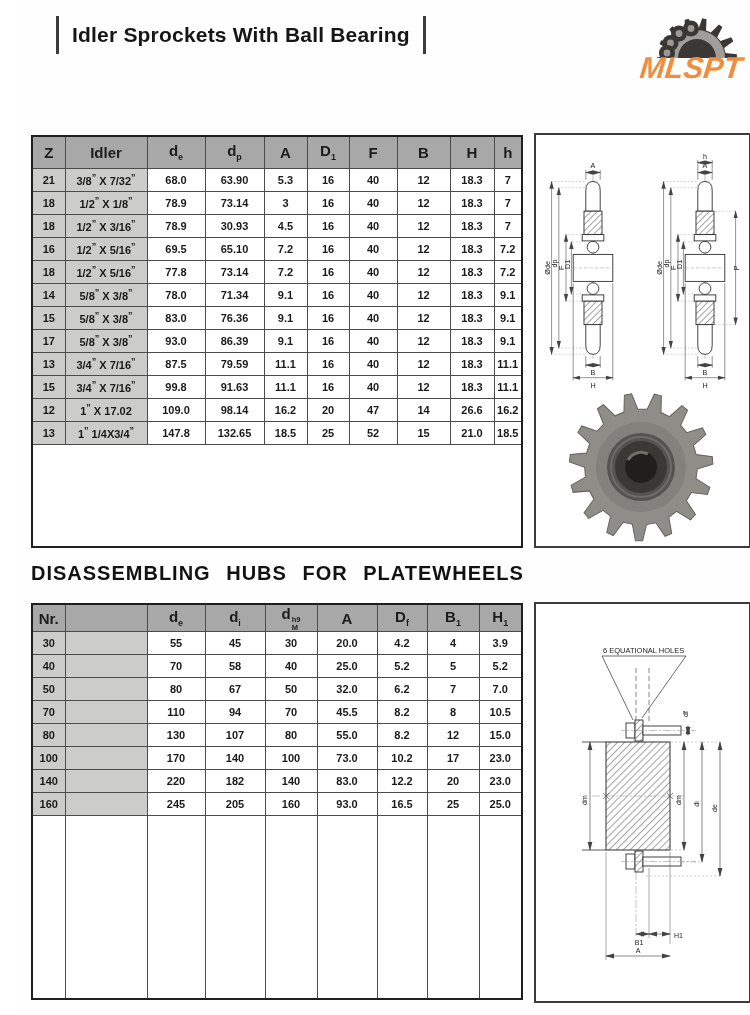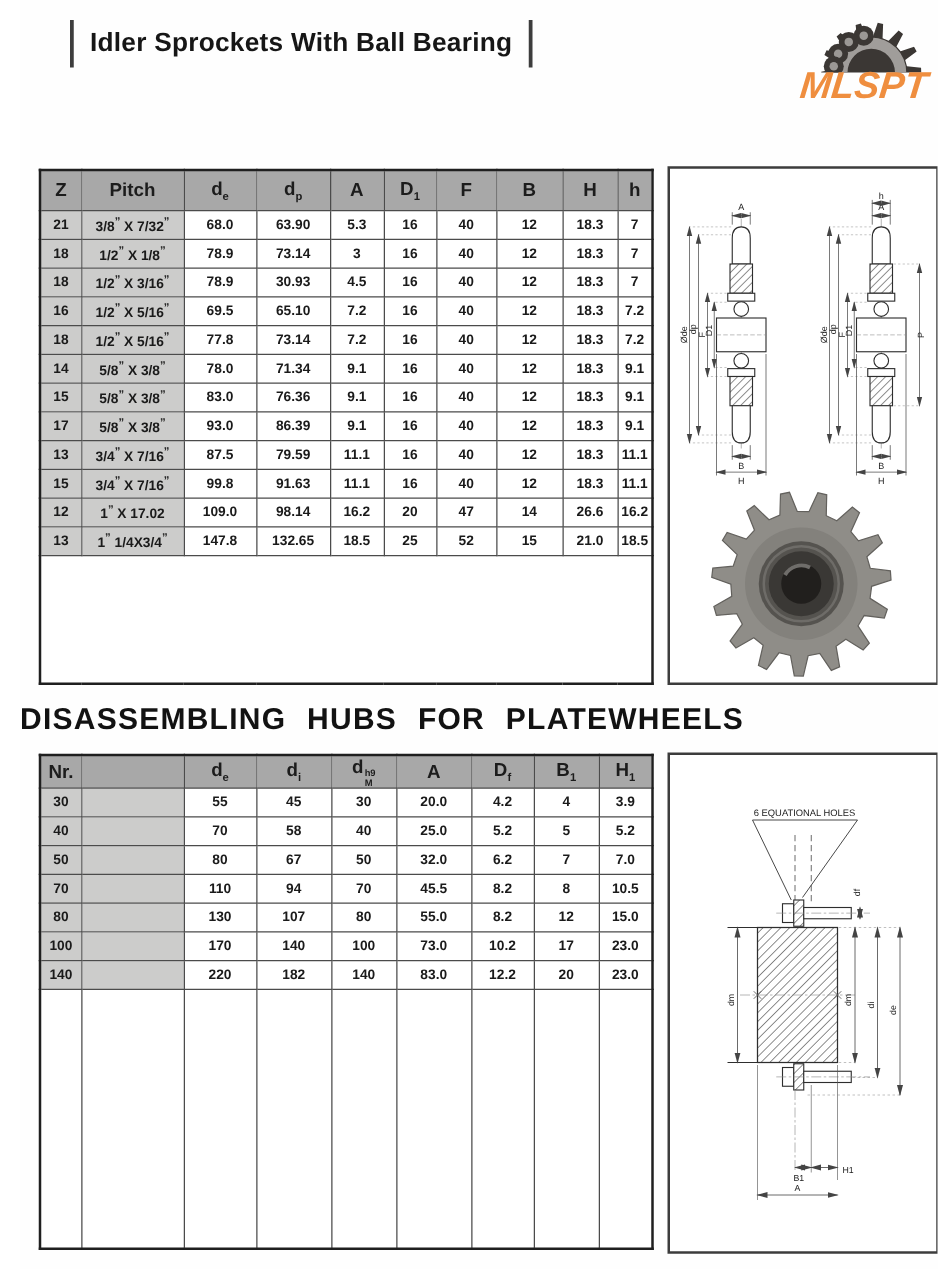--- a/index.html
+++ b/index.html
@@ -8,21 +8,21 @@
 
   
   .title-block{position:absolute;left:40px;top:16px;height:38px;display:flex;align-items:center;
                padding:0 13px;border-left:3px solid #3d3d3d;border-right:3px solid #3d3d3d;
                font-size:21px;font-weight:bold;letter-spacing:.2px;color:#161616;white-space:nowrap;}
   .logo{position:absolute;right:8px;top:6px;width:134px;text-align:center;}
   .logo-text{color:#ef8e3f;font-style:italic;font-weight:bold;font-size:30px;letter-spacing:0;
              margin-top:-11px;transform:skewX(-6deg);}
 
   
-  .section-title{position:absolute;left:0;top:562px;font-size:24px;font-weight:800;
+  .section-title{position:absolute;left:15px;top:562px;font-size:20px;font-weight:800;
                  letter-spacing:1px;word-spacing:9px;color:#121212;white-space:nowrap;}
 
   
   table.tbl{position:absolute;border-collapse:collapse;table-layout:fixed;background:#fff;
             border:2px solid #1f1f1f;}
   #table1{left:15px;top:135px;width:490px;height:413px;}
   #table2{left:15px;top:603px;width:490px;height:397px;}
   .tbl th,.tbl td{border:1px solid #4b4b4b;text-align:center;vertical-align:middle;
                   padding:0;overflow:hidden;white-space:nowrap;}
   .tbl th{background:#a8a8a8;font-size:15px;font-weight:bold;color:#1c1c1c;}
@@ -75,21 +75,21 @@
         <col style="width:43px">
         <col style="width:42px">
         <col style="width:48px">
         <col style="width:53px">
         <col style="width:44px">
         <col style="width:28px">
       </colgroup>
       <tbody>
         <tr style="height:32px">
           <th>Z</th>
-          <th>Pitch</th>
+          <th>Idler</th>
           <th>d<sub>e</sub></th>
           <th>d<sub>p</sub></th>
           <th>A</th>
           <th>D<sub>1</sub></th>
           <th>F</th>
           <th>B</th>
           <th>H</th>
           <th>h</th>
         </tr>
         <tr style="height:23px">
@@ -429,20 +429,31 @@
           <td class="sh">140</td>
           <td class="sh"></td>
           <td class="">220</td>
           <td class="">182</td>
           <td class="">140</td>
           <td class="">83.0</td>
           <td class="">12.2</td>
           <td class="">20</td>
           <td class="">23.0</td>
         </tr>
+        <tr style="height:23px">
+          <td class="sh">160</td>
+          <td class="sh"></td>
+          <td class="">245</td>
+          <td class="">205</td>
+          <td class="">160</td>
+          <td class="">93.0</td>
+          <td class="">16.5</td>
+          <td class="">25</td>
+          <td class="">25.0</td>
+        </tr>
         <tr>
           <td></td>
           <td></td>
           <td></td>
           <td></td>
           <td></td>
           <td></td>
           <td></td>
           <td></td>
           <td></td>

